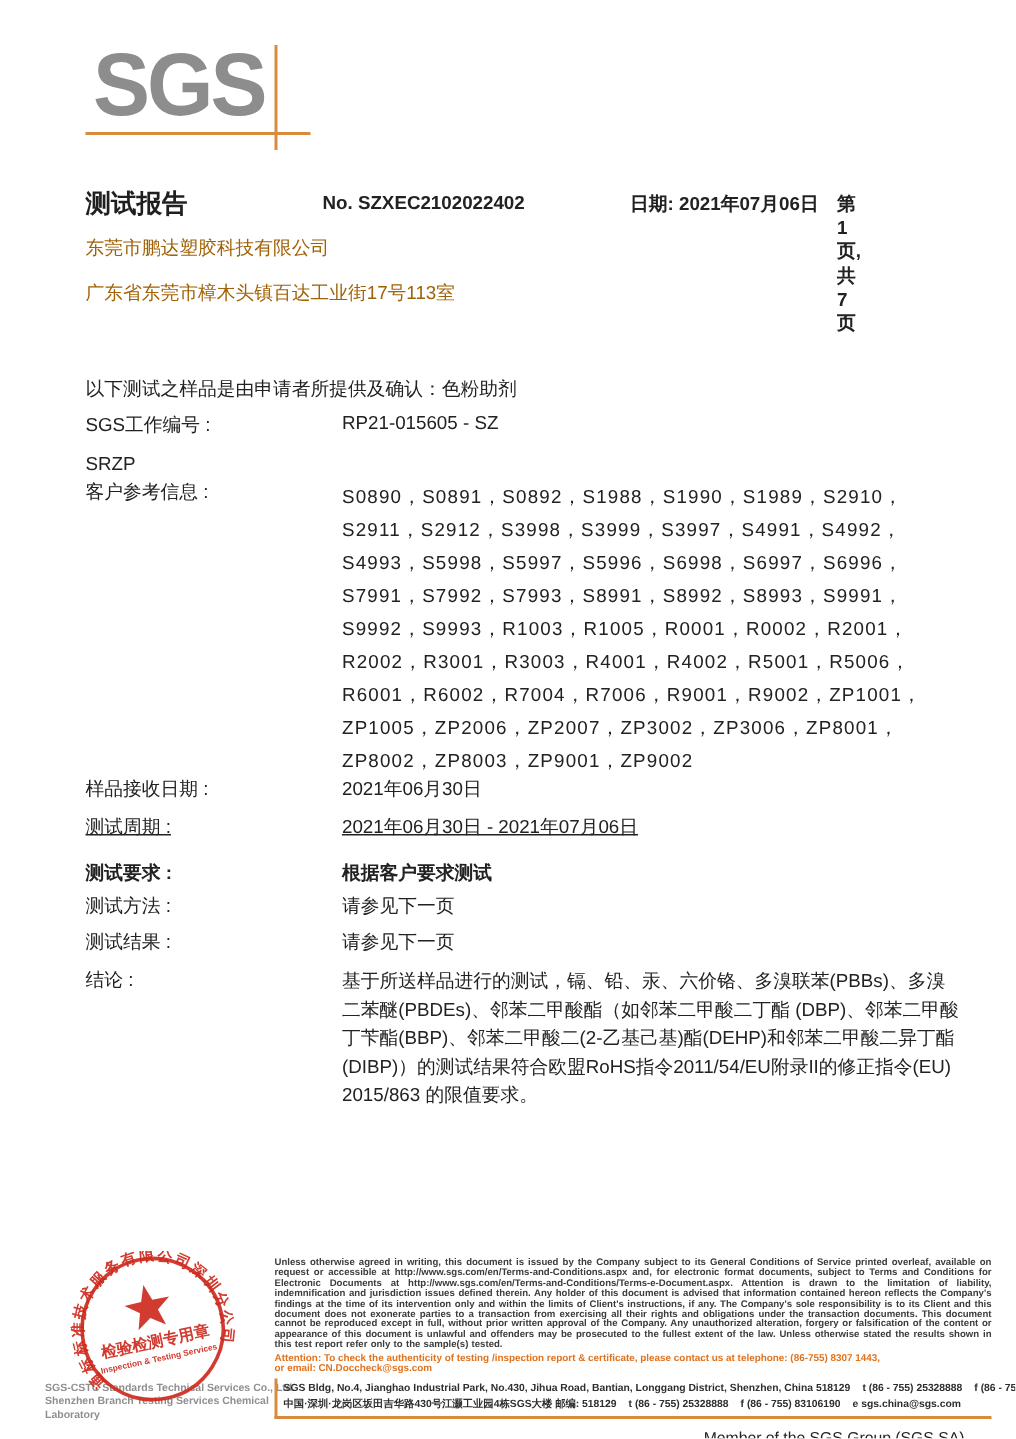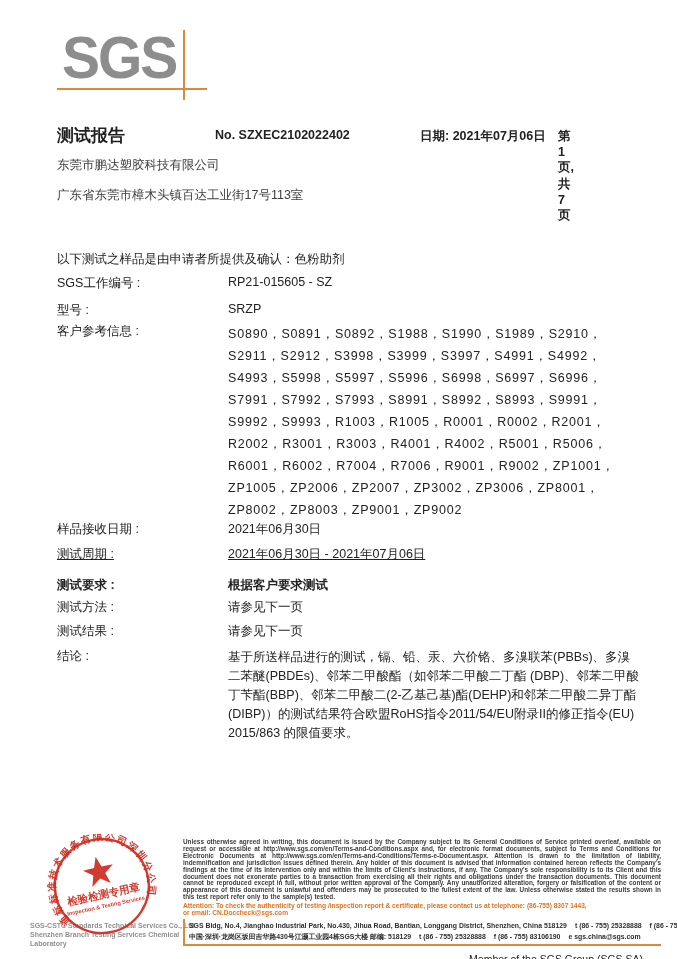--- a/index.html
+++ b/index.html
@@ -14,21 +14,21 @@
   .logo-vline { position:absolute; left:183px; top:30px; width:2px; height:70px; background:#d98a3c; }
 
   
   .hdr { position:absolute; top:124px; left:0; width:551px; height:22px; }
   .hdr .title { position:absolute; left:57px; top:0; font-size:17px; font-weight:700; color:#1f1f1f; }
   .hdr .no    { position:absolute; left:215px; top:4px; font-size:12.5px; font-weight:700; color:#222; }
   .hdr .date  { position:absolute; left:420px; top:4px; font-size:12.5px; font-weight:700; color:#222; }
   .hdr .pg    { position:absolute; left:558px; top:4px; font-size:12.5px; font-weight:700; color:#222; }
 
   
-  .applicant { position:absolute; left:57px; top:157px; width:560px; font-size:12.5px; color:#404040; }
+  .applicant { position:absolute; left:57px; top:157px; width:560px; font-size:12.5px; color:#a16207; }
   .applicant .line { display:block; }
   .applicant .line + .line { margin-top:13px; }
 
   
   .intro { position:absolute; left:57px; top:251px; font-size:12.5px; color:#222; }
 
   
   .fields { position:absolute; left:57px; top:275px; width:585px; }
   .row { display:flex; font-size:12.5px; color:#222; }
   .row .lbl { width:171px; flex:0 0 171px; }
@@ -85,21 +85,20 @@
   <div class="intro">以下测试之样品是由申请者所提供及确认：色粉助剂</div>
 
   <div class="fields">
 
     <div class="row row-job">
       <span class="lbl">SGS工作编号 :</span>
       <span class="val">RP21-015605 - SZ</span>
     </div>
 
     <div class="row row-model">
-      <span class="lbl">型号 :</span>
       <span class="val">SRZP</span>
     </div>
 
     <div class="row row-refs">
       <span class="lbl">客户参考信息 :</span>
       <span class="val refs-lines">
         <span class="ref-line">S0890，S0891，S0892，S1988，S1990，S1989，S2910，</span>
         <span class="ref-line">S2911，S2912，S3998，S3999，S3997，S4991，S4992，</span>
         <span class="ref-line">S4993，S5998，S5997，S5996，S6998，S6997，S6996，</span>
         <span class="ref-line">S7991，S7992，S7993，S8991，S8992，S8993，S9991，</span>

